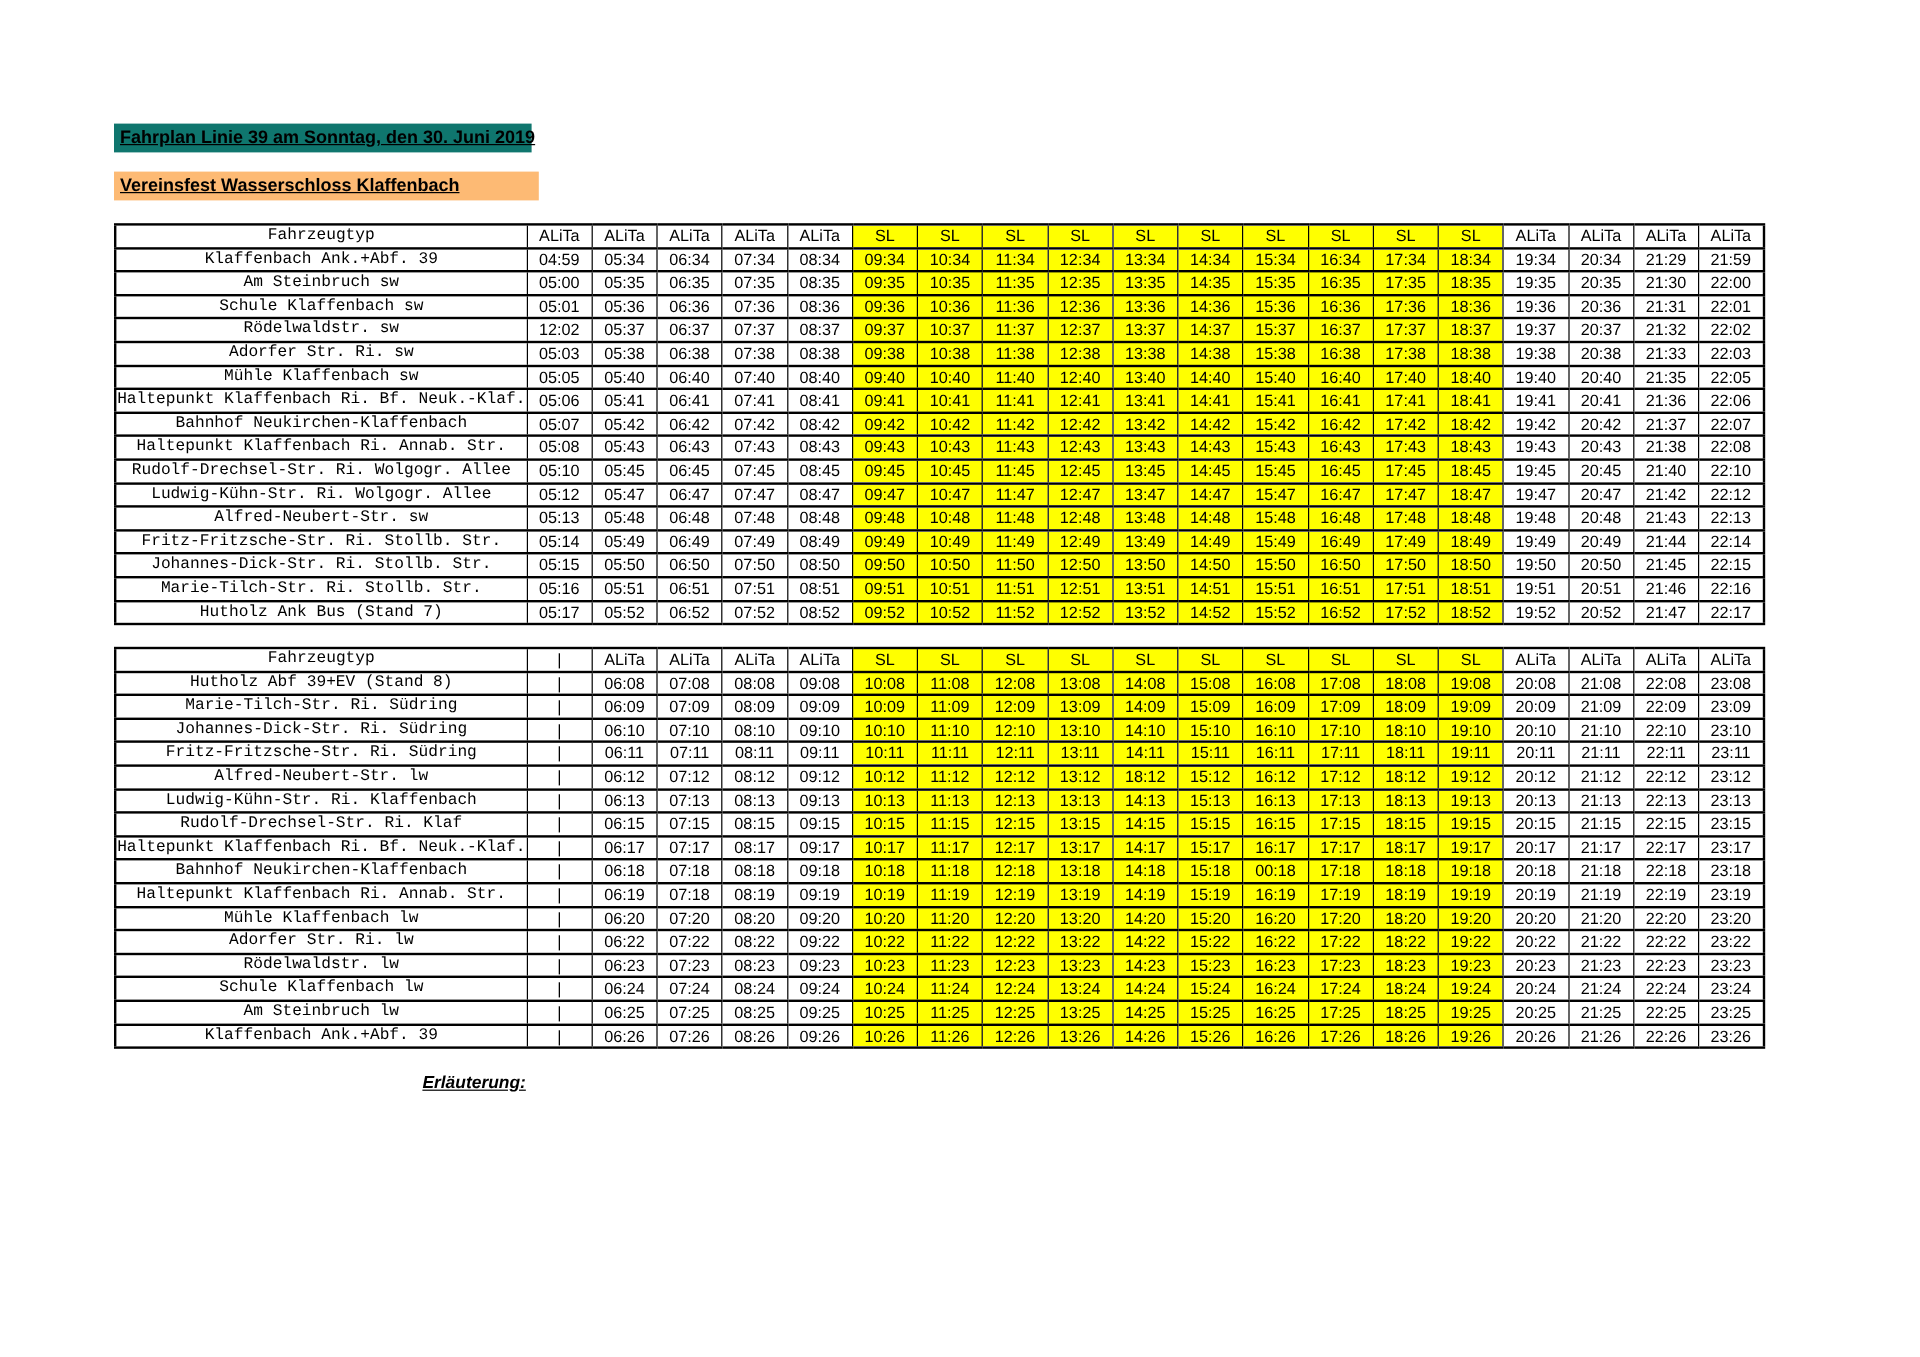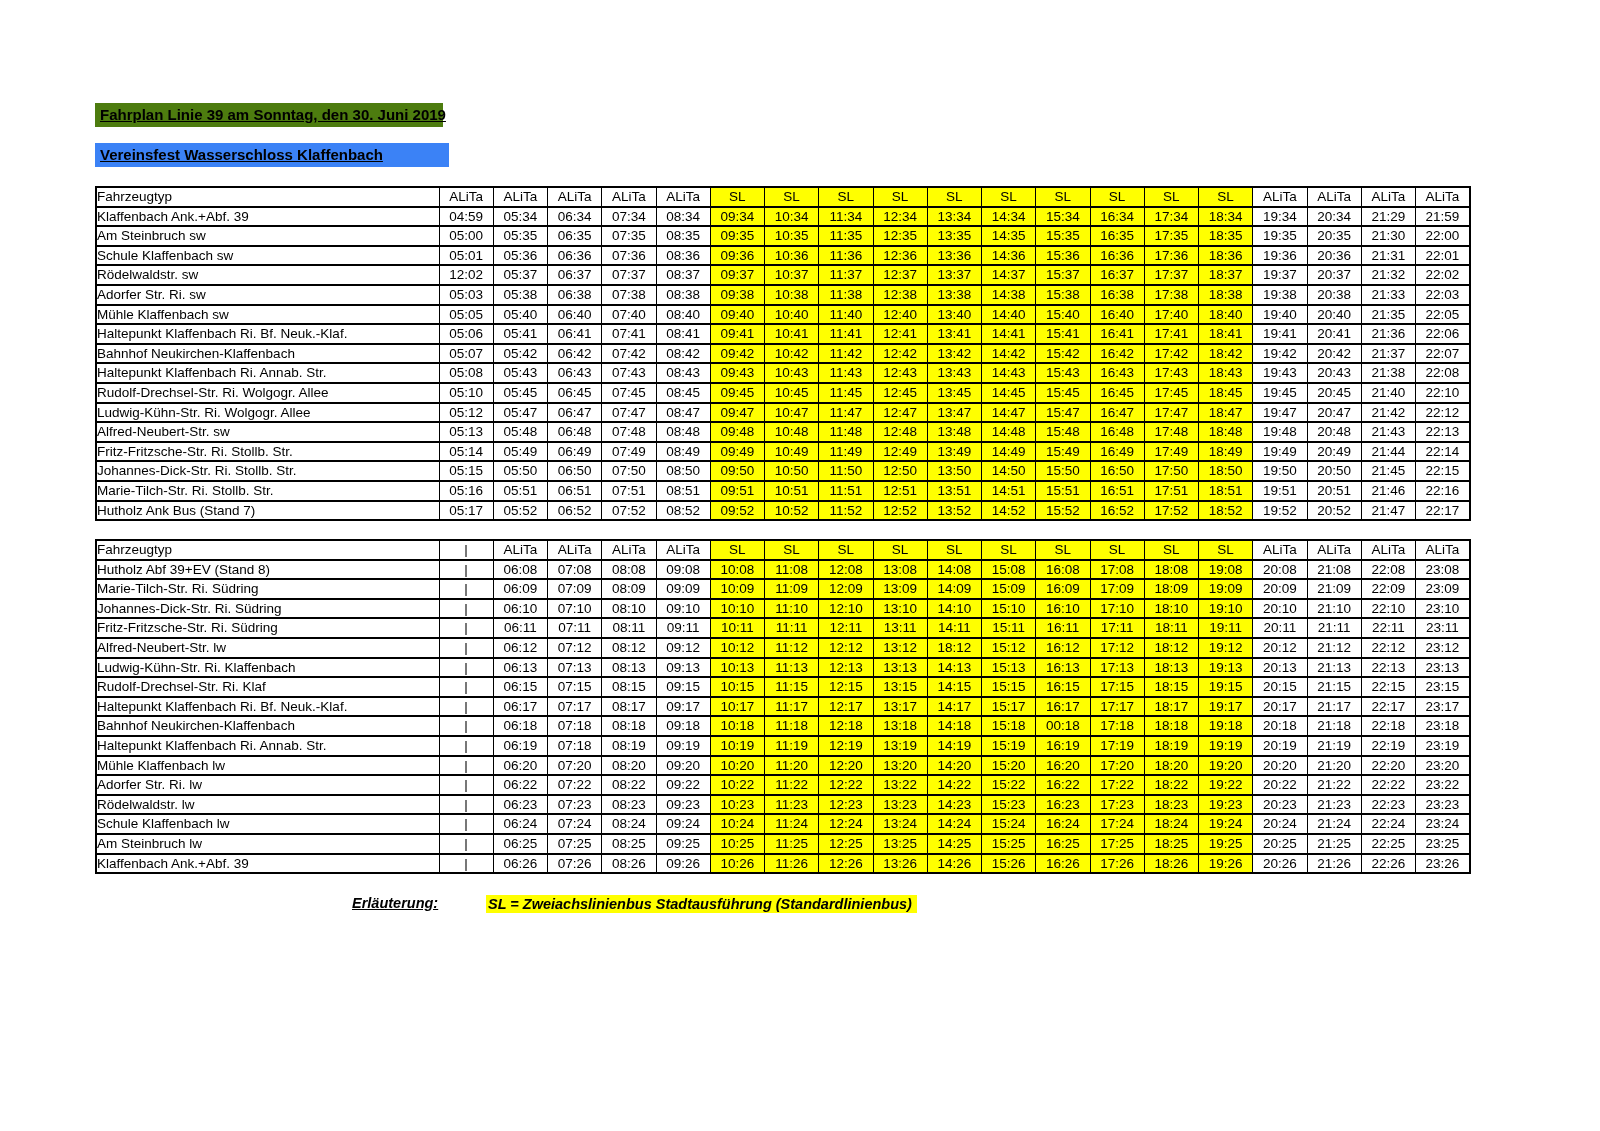--- a/index.html
+++ b/index.html
@@ -3,40 +3,40 @@
 <meta charset="utf-8">
 <style>
   html, body { margin:0; padding:0; }
   body {
     width:1600px; height:1131px; background:#ffffff; position:relative;
     font-family:"Liberation Sans", sans-serif; color:#000;
     -webkit-font-smoothing:antialiased;
   }
   .title-block {
     position:absolute; left:95px; top:103px; width:338px; height:19px;
-    background:#4d7c0f; font-size:15px; font-weight:bold; text-decoration:underline;
+    background:#0f766e; font-size:15px; font-weight:bold; text-decoration:underline;
     padding:3px 5px 2px 5px; white-space:nowrap; box-sizing:content-box;
   }
   .subtitle-block {
     position:absolute; left:95px; top:143px; width:344px; height:19px;
-    background:#3b82f6; font-size:15px; font-weight:bold; text-decoration:underline;
+    background:#fdba74; font-size:15px; font-weight:bold; text-decoration:underline;
     padding:3px 5px 2px 5px; white-space:nowrap;
   }
   table.timetable {
     position:absolute; left:95px; border-collapse:collapse; table-layout:fixed;
     width:1374px; border:2px solid #000;
   }
   #table1 { top:186px; }
   #table2 { top:539px; }
   table.timetable th, table.timetable td {
     border:1px solid #000; border-top:2px solid #000; border-bottom:2px solid #000;
     height:17.6px; padding:0; font-size:13.5px; line-height:1; font-weight:normal;
     overflow:hidden; white-space:nowrap;
   }
-  td.stop, th.stop { text-align:left; padding-left:4px; }
+  td.stop, th.stop { text-align:center; padding-left:4px;font-family:Liberation Mono, monospace; }
   td.time, th.time { text-align:center; }
   .sl { background:#FFFF00; }
   .legend-label {
     position:absolute; left:352px; top:895px; font-size:14.5px; font-style:italic;
     font-weight:bold; text-decoration:underline;
   }
   .legend-lines { position:absolute; left:486px; top:893px; }
   .legend-line { font-size:14.5px; font-style:italic; font-weight:bold; line-height:22px; }
   .legend-line > span { padding:1px 5px 1px 2px; }
   .legend-line.hl > span { background:#FFFF00; }
@@ -848,15 +848,14 @@
           <td class="time">20:26</td>
           <td class="time">21:26</td>
           <td class="time">22:26</td>
           <td class="time">23:26</td>
         </tr>
       </tbody>
     </table>
 
   <div class="legend-label">Erläuterung:</div>
   <div class="legend-lines" id="legend-lines">
-      <div class="legend-line hl"><span>SL = Zweiachslinienbus Stadtausführung (Standardlinienbus)</span></div>
     </div>
 </div>
 
 </body></html>

